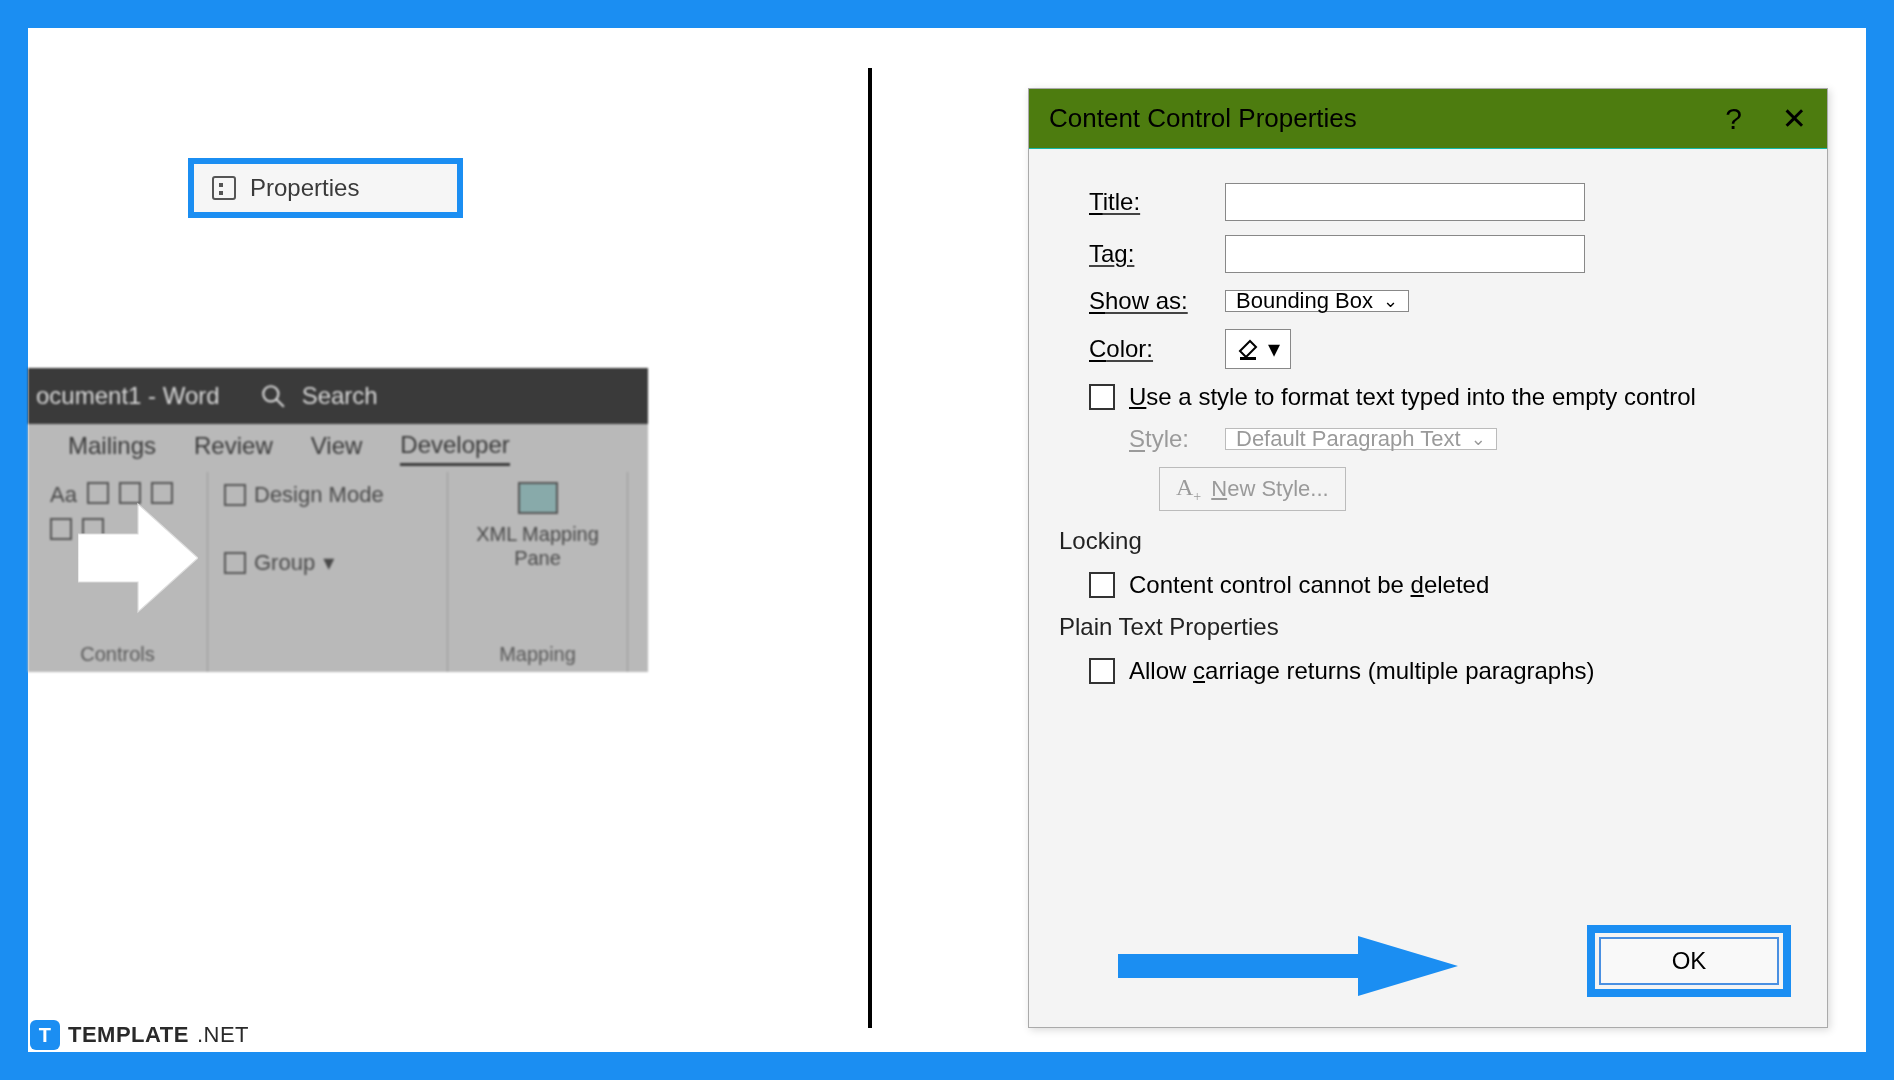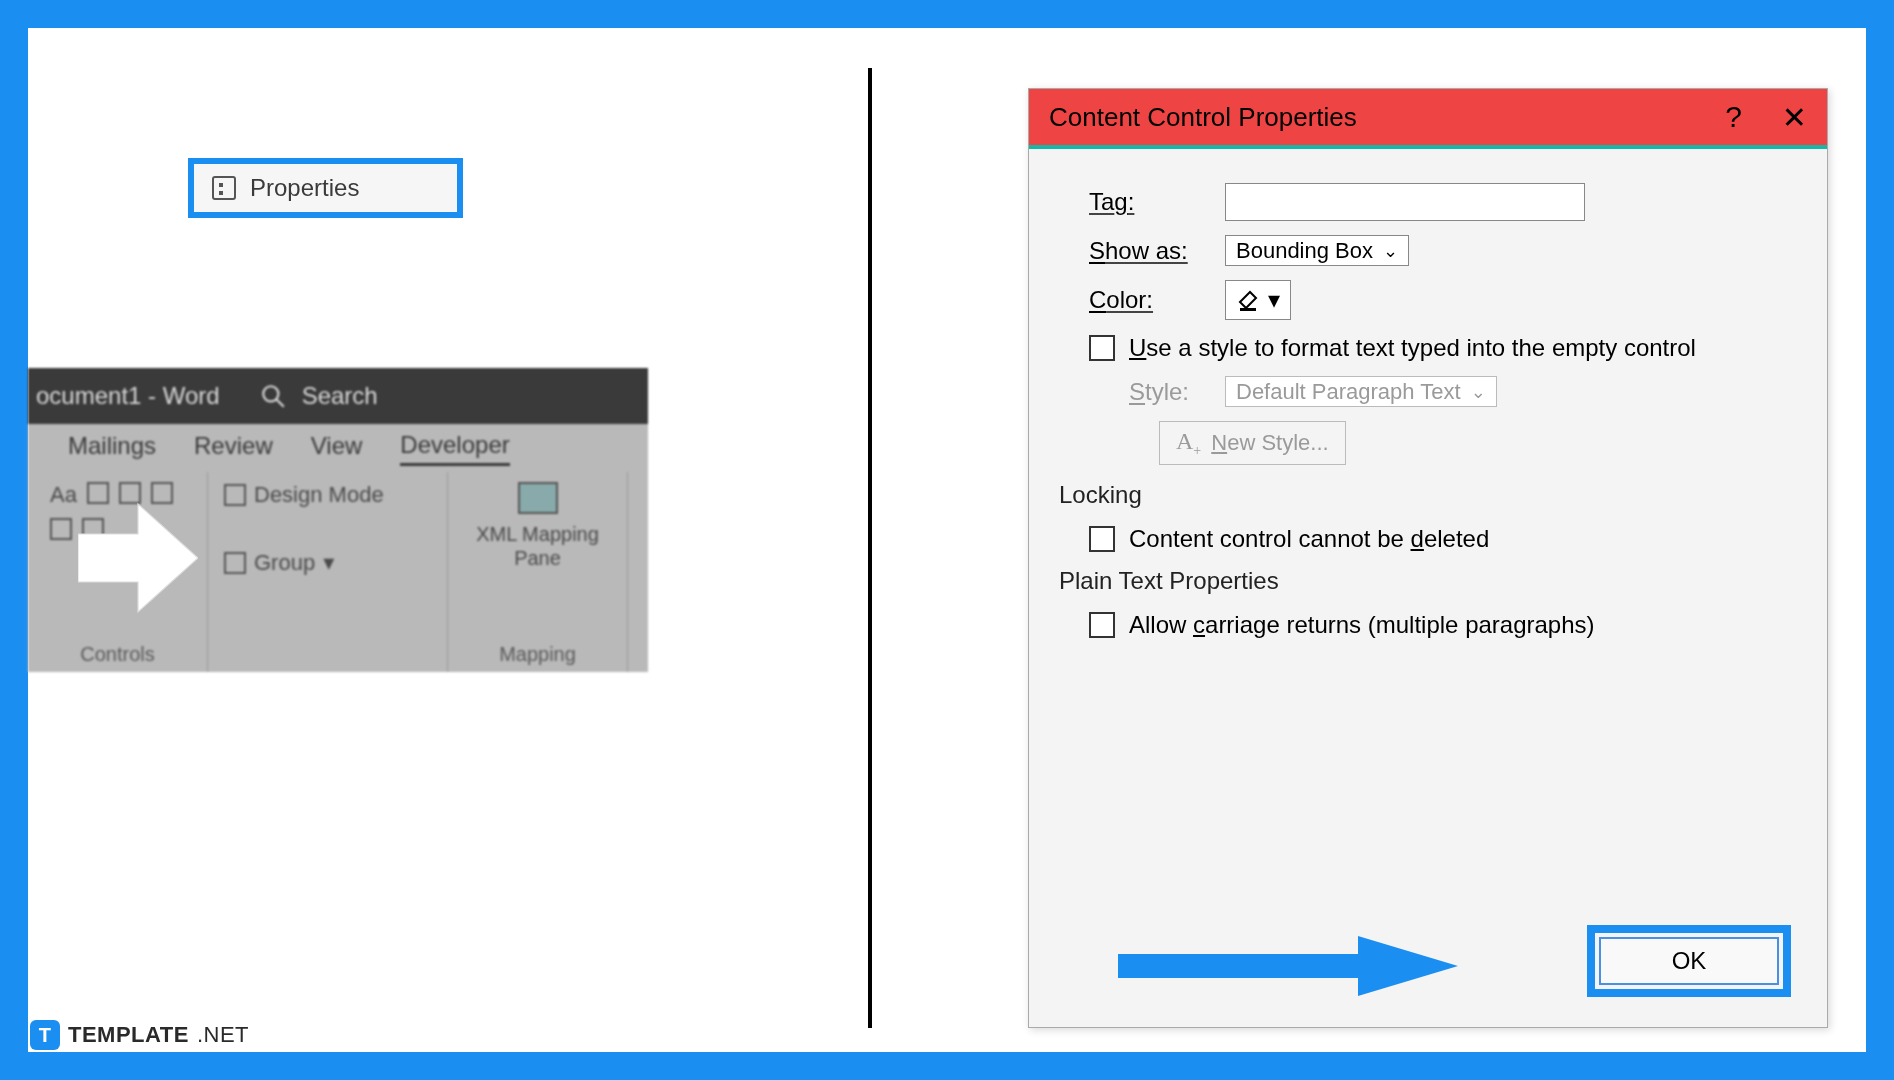--- a/index.html
+++ b/index.html
@@ -21,29 +21,29 @@
 .ribbon-group .btn-stack .btn-row { display: flex; align-items: center; gap: 8px; }
 .ribbon-group-label { font-size: 20px; color: #5a5a5a; margin-top: 8px; }
 .properties-highlight { position: absolute; left: 160px; top: 130px; width: 275px; height: 60px; border: 6px solid #1b8ef2; background: rgba(245,245,245,0.92); display: flex; align-items: center; gap: 14px; padding-left: 18px; color: #3a3a3a; font-size: 24px; filter: blur(0); z-index: 5; }
 .big-arrow-left { position: absolute; left: 50px; top: 470px; width: 120px; height: 120px; z-index: 6; }
 
 
 .divider { position: absolute; left: 840px; top: 40px; width: 4px; height: 960px; background: #000; }
 
 
 .dialog { position: absolute; left: 1000px; top: 60px; width: 800px; height: 940px; background: #f4f4f4; border: 1px solid #aaa; box-shadow: 2px 2px 8px rgba(0,0,0,0.15); color: #000; }
-.dialog-titlebar { height: 60px; display: flex; align-items: center; justify-content: space-between; padding: 0 20px; background: #ef4444; border-bottom: 4px solid #14b8a6; }
+.dialog-titlebar { height: 60px; display: flex; align-items: center; justify-content: space-between; padding: 0 20px; background: #4d7c0f; border-bottom: 1px solid #14b8a6; }
 .dialog-title { font-size: 26px; }
 .titlebar-controls { display: flex; align-items: center; gap: 40px; font-size: 30px; }
 .dialog-body { padding: 20px 30px; font-size: 24px; }
 .section-label { font-size: 24px; color: #222; margin: 10px 0 16px 0; }
 .form-row { display: flex; align-items: center; gap: 16px; margin: 14px 0 14px 30px; }
 .form-row label { width: 120px; text-decoration: underline; text-decoration-color: #444; text-underline-offset: 3px; }
 .form-row input[type="text"] { width: 360px; height: 38px; border: 1px solid #888; background: #fff; padding: 0 6px; font-size: 22px; }
-.dropdown { display: inline-flex; align-items: center; border: 1px solid #888; background: #fff; height: 31px; padding: 0 10px; gap: 10px; font-size: 22px; }
+.dropdown { display: inline-flex; align-items: center; border: 1px solid #888; background: #fff; height: 22px; padding: 0 10px; gap: 10px; font-size: 22px; }
 .dropdown .chev { font-size: 18px; }
 .color-btn { display: inline-flex; align-items: center; border: 1px solid #888; background: #fff; height: 40px; padding: 0 10px; gap: 8px; }
 .check-row { display: flex; align-items: center; gap: 14px; margin: 14px 0 14px 30px; }
 .check-box { width: 26px; height: 26px; border: 2px solid #333; background: #fff; flex-shrink: 0; }
 .disabled { color: #9a9a9a; }
 .disabled .dropdown { border-color: #bbb; color: #9a9a9a; }
 .new-style-btn { display: inline-flex; align-items: center; gap: 10px; border: 1px solid #bbb; background: #f4f4f4; height: 44px; padding: 0 16px; color: #9a9a9a; font-size: 22px; margin-left: 30px; }
 .new-style-btn .aplus { font-family: Georgia, serif; font-size: 24px; }
 .dialog-buttons { position: absolute; bottom: 30px; right: 36px; display: flex; gap: 22px; }
 .dlg-btn { width: 180px; height: 48px; border: 1px solid #888; background: #f9f9f9; font-size: 24px; display: flex; align-items: center; justify-content: center; }
@@ -142,20 +142,24 @@
       <div class="dialog-titlebar">
         <span class="dialog-title">Content Control Properties</span>
         <div class="titlebar-controls">
           <span>?</span>
           <span>✕</span>
         </div>
       </div>
       <div class="dialog-body">
 
         <div class="form-row">
+          <label><span style="text-decoration:underline;">T</span>itle:</label>
+          <input type="text" value="" style="">
+        </div>
+        <div class="form-row">
           <label>Ta<span style="text-decoration:underline;">g</span>:</label>
           <input type="text" value="" style="">
         </div>
         <div class="form-row">
           <label><span style="text-decoration:underline;">S</span>how as:</label>
           <div class="dropdown">
             <span>Bounding Box</span>
             <span class="chev">⌄</span>
           </div>
         </div>

